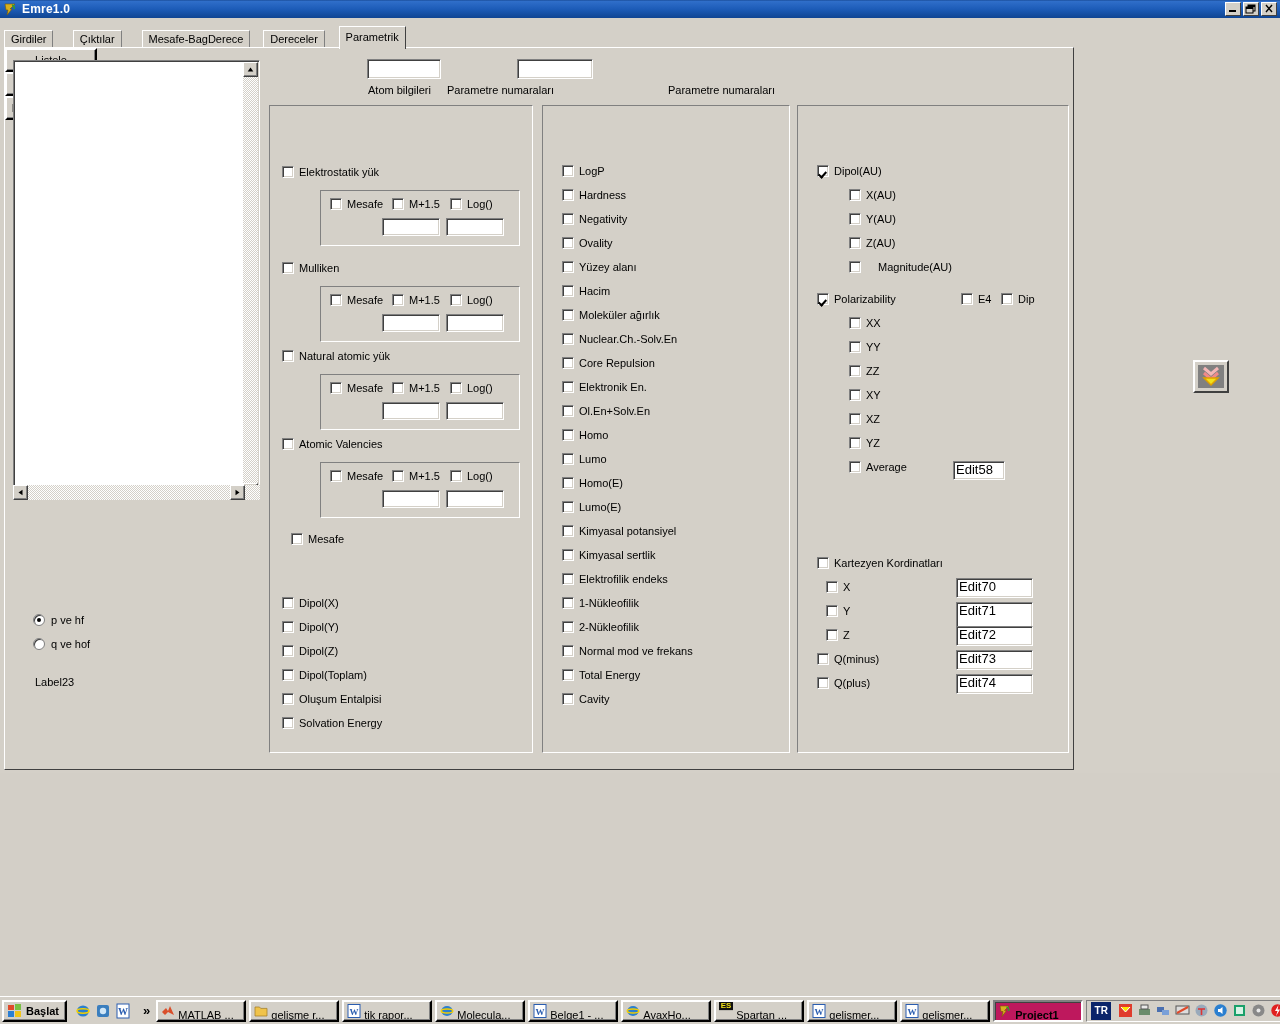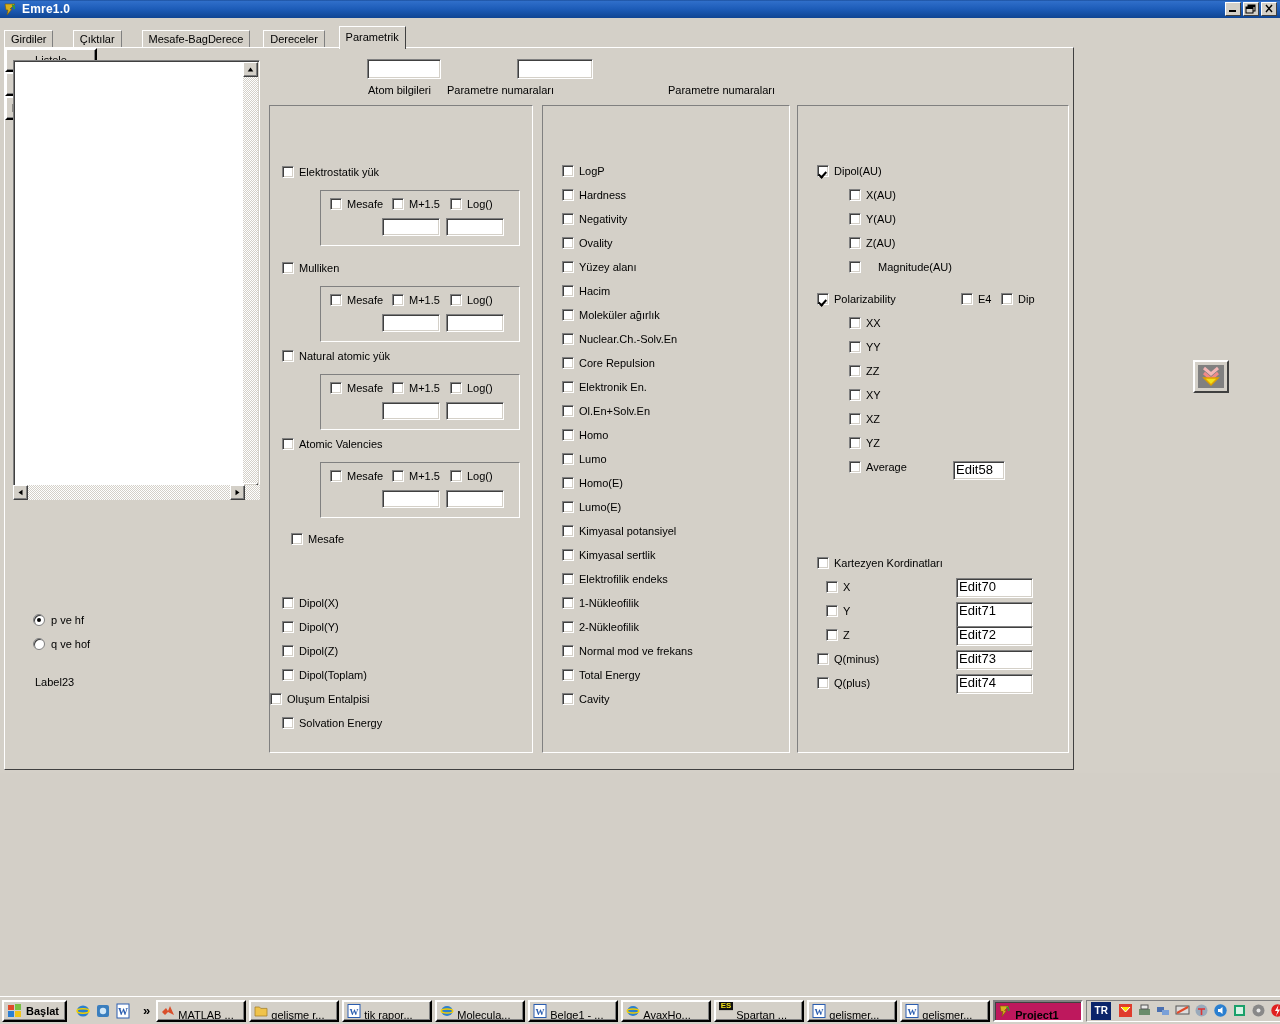--- a/index.html
+++ b/index.html
@@ -396,21 +396,21 @@
             <span class="cb-label">Dipol(Y)</span>
           </div>
           <div class="cb-row" style="left: 12px; top: 539px;">
             <span class="cbox"></span>
             <span class="cb-label">Dipol(Z)</span>
           </div>
           <div class="cb-row" style="left: 12px; top: 563px;">
             <span class="cbox"></span>
             <span class="cb-label">Dipol(Toplam)</span>
           </div>
-          <div class="cb-row" style="left: 0; top: 587px;">
+          <div class="cb-row" style="left: 12px; top: 587px;">
             <span class="cbox"></span>
             <span class="cb-label">Oluşum Entalpisi</span>
           </div>
           <div class="cb-row" style="left: 12px; top: 611px;">
             <span class="cbox"></span>
             <span class="cb-label">Solvation Energy</span>
           </div>
         </div>
 
       <div class="panel" style="left:537px; top:57px; width:248px; height:648px;" id="panel-middle">

